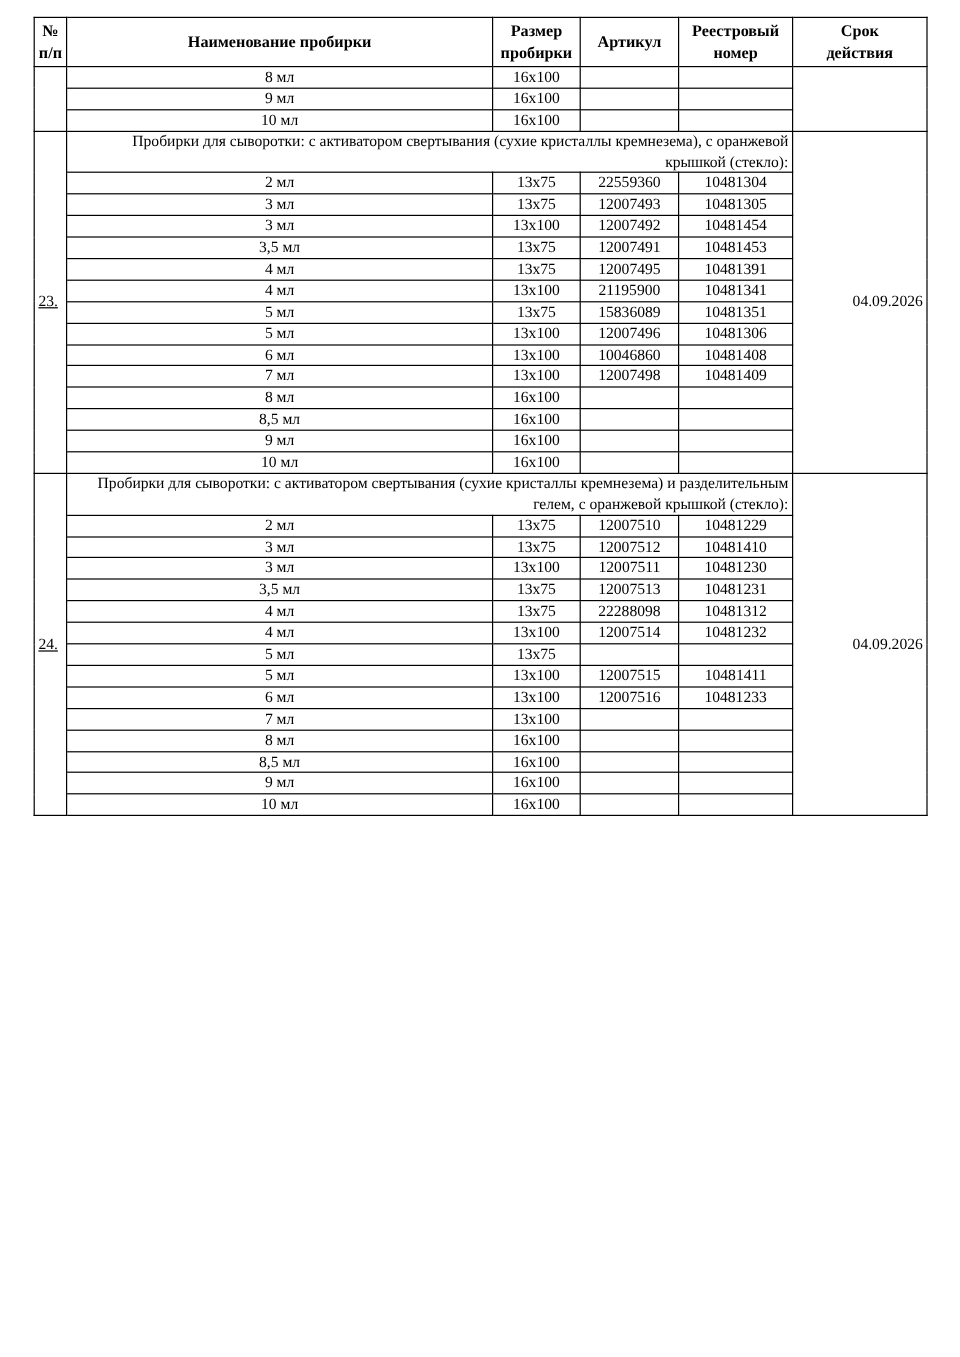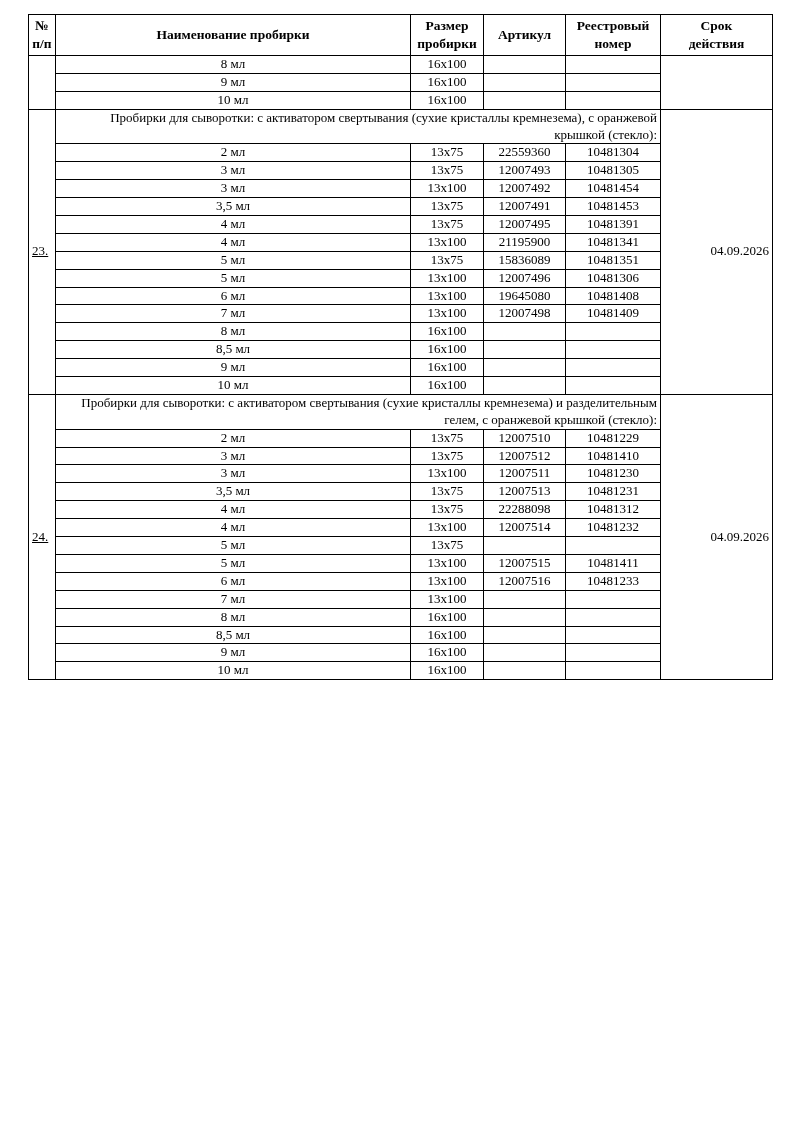--- a/index.html
+++ b/index.html
@@ -158,21 +158,21 @@
         </tr>
         <tr>
           <td class="cell-name">5 мл</td>
           <td class="cell-size">13x100</td>
           <td class="cell-article">12007496</td>
           <td class="cell-registry">10481306</td>
         </tr>
         <tr>
           <td class="cell-name">6 мл</td>
           <td class="cell-size">13x100</td>
-          <td class="cell-article">19645080</td>
+          <td class="cell-article">10046860</td>
           <td class="cell-registry">10481408</td>
         </tr>
         <tr>
           <td class="cell-name">7 мл</td>
           <td class="cell-size">13x100</td>
           <td class="cell-article">12007498</td>
           <td class="cell-registry">10481409</td>
         </tr>
         <tr>
           <td class="cell-name">8 мл</td>

